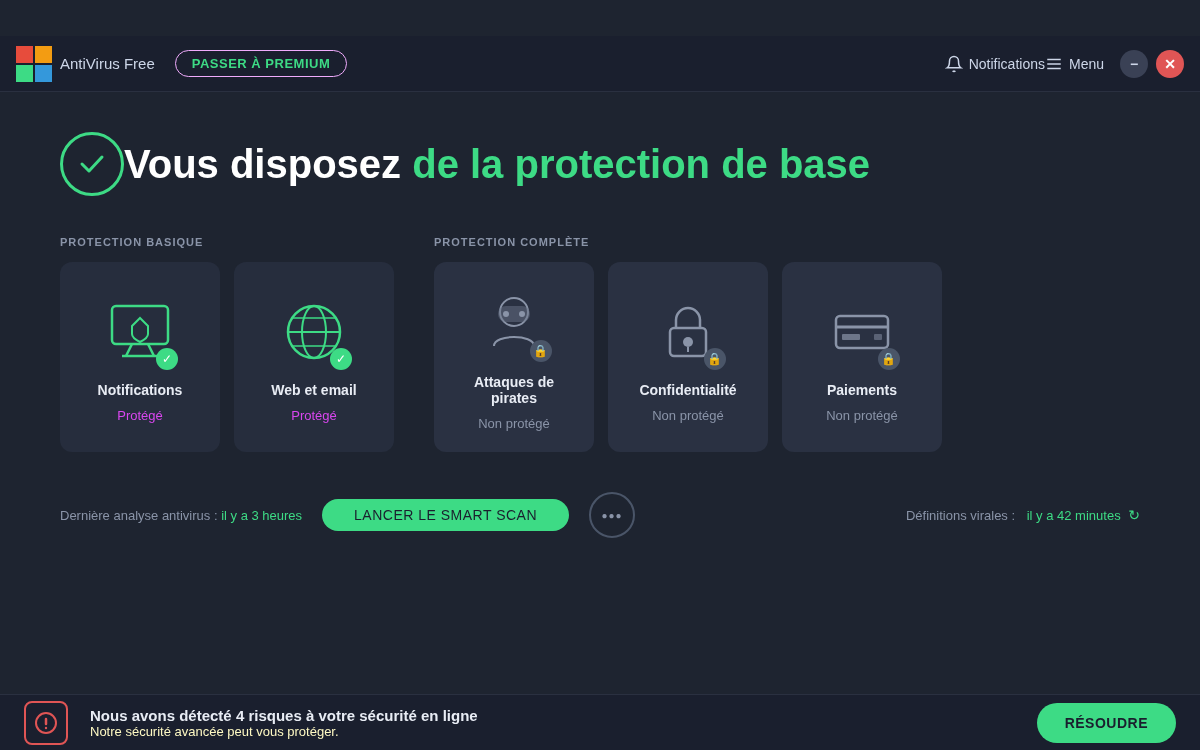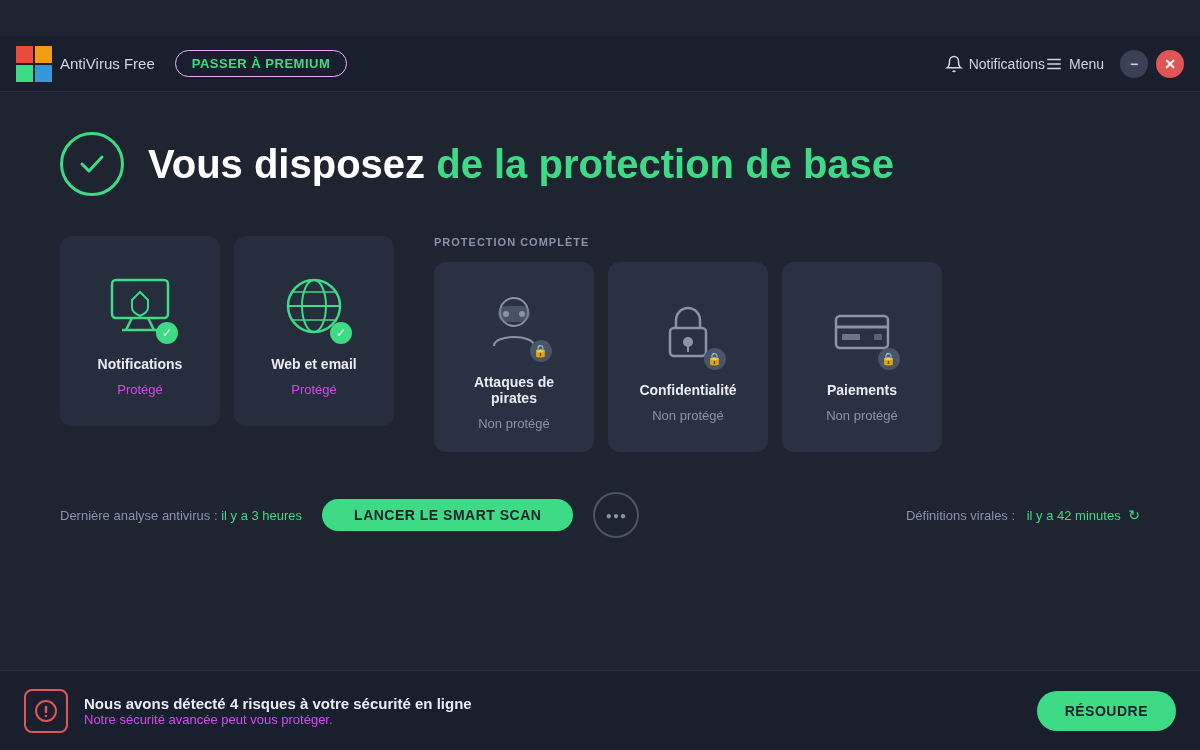--- a/index.html
+++ b/index.html
@@ -87,21 +87,20 @@
 
     
     .main-content {
       padding: 40px 60px 20px;
     }
 
     
     .hero {
       display: flex;
       align-items: center;
-      gap: 24px;
       margin-bottom: 40px;
     }
     .hero-check {
       width: 64px;
       height: 64px;
       border-radius: 50%;
       border: 3px solid #3ddb85;
       display: flex;
       align-items: center;
       justify-content: center;
@@ -222,21 +221,21 @@
     }
     .scan-info .highlight {
       color: #3ddb85;
     }
     .scan-btn {
       background: #3ddb85;
       border: none;
       border-radius: 28px;
       color: #1a1f2e;
       font-size: 14px;
-      font-weight: 700;
+      font-weight: 400;
       padding: 8px 32px;
       cursor: pointer;
       letter-spacing: 0.5px;
       white-space: nowrap;
     }
     .more-btn {
       width: 46px;
       height: 46px;
       border-radius: 50%;
       border: 2px solid #4a5568;
@@ -264,27 +263,27 @@
       font-size: 14px;
       color: #3ddb85;
     }
 
     
     .alert-bar {
       position: absolute;
       bottom: 0;
       left: 0;
       right: 0;
-      height: 80px;
+      height: 56px;
       background: #1a1f2e;
       border-top: 1px solid #2a3040;
       display: flex;
       align-items: center;
       padding: 0 24px;
-      gap: 16px;
+      gap: 22px;
     }
     .alert-icon-wrap {
       width: 44px;
       height: 44px;
       border-radius: 8px;
       border: 2px solid #e05555;
       display: flex;
       align-items: center;
       justify-content: center;
       flex-shrink: 0;
@@ -292,21 +291,21 @@
     .alert-text-wrap {
       flex: 1;
     }
     .alert-title {
       font-size: 15px;
       font-weight: 700;
       color: #e8ecf4;
     }
     .alert-sub {
       font-size: 13px;
-      color: #d946ef;
+      color: #fef9c3;
     }
     .resolve-btn {
       background: #3ddb85;
       border: none;
       border-radius: 24px;
       color: #1a1f2e;
       font-size: 14px;
       font-weight: 800;
       padding: 12px 28px;
       cursor: pointer;
@@ -362,20 +361,21 @@
       </svg>
     </div>
     <h1 class="hero-title">
       <span>Vous disposez </span><span class="highlight">de la protection de base</span>
     </h1>
   </div>
 
   <div class="protection-sections">
 
     <div class="section-basic">
+      <div class="section-label">PROTECTION BASIQUE</div>
       <div class="cards-row">
 
         <div class="card">
           <div class="card-icon-wrap">
             <svg viewBox="0 0 72 72" fill="none">
               <rect x="8" y="10" width="56" height="38" rx="4" stroke="#3ddb85" stroke-width="2.5" fill="none"></rect>
               <line x1="28" y1="48" x2="22" y2="60" stroke="#3ddb85" stroke-width="2.5"></line>
               <line x1="44" y1="48" x2="50" y2="60" stroke="#3ddb85" stroke-width="2.5"></line>
               <line x1="18" y1="60" x2="54" y2="60" stroke="#3ddb85" stroke-width="2.5"></line>
               <path d="M28 30 L36 22 L44 30 V38 C44 42 36 46 36 46 C36 46 28 42 28 38 Z" fill="none" stroke="#3ddb85" stroke-width="2"></path>

